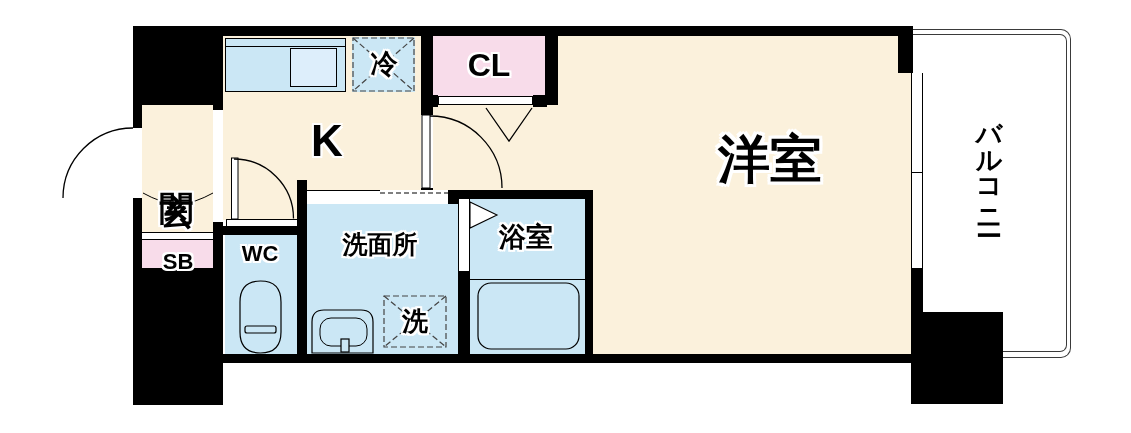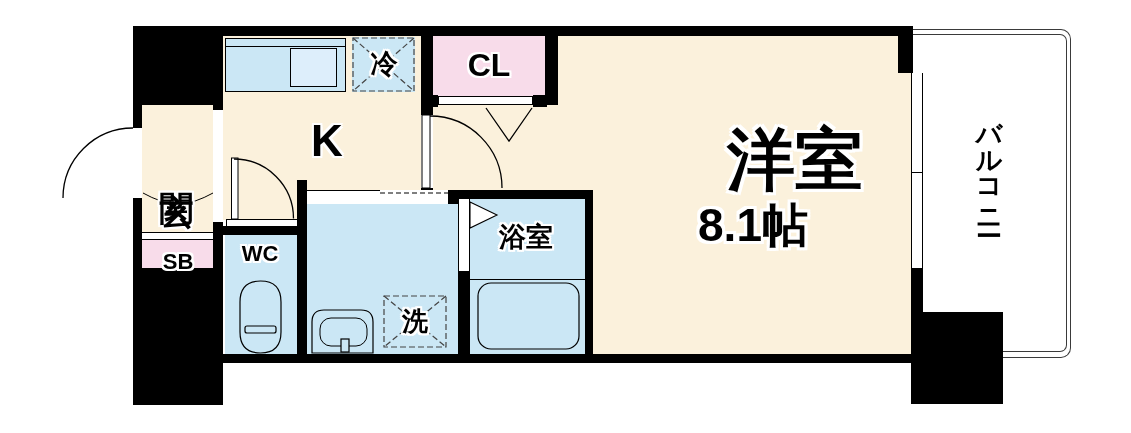--- a/index.html
+++ b/index.html
@@ -136,18 +136,18 @@
 
     <path class="st-thin" d="M911,172.5 H923"></path>
   </svg>
 
   <div class="lbl vert" style="left:177px;top:165px;font-size:34px;">玄関</div>
   <div class="lbl" style="left:178px;top:262px;font-size:22px;">SB</div>
   <div class="lbl" style="left:327px;top:141px;font-size:44px;">K</div>
   <div class="lbl" style="left:384px;top:64px;font-size:27px;">冷</div>
   <div class="lbl" style="left:489px;top:65px;font-size:32px;">CL</div>
   <div class="lbl" style="left:260px;top:254px;font-size:22px;">WC</div>
+  <div class="lbl" style="left:380px;top:244px;font-size:25px;">洗面所</div>
   <div class="lbl" style="left:415px;top:321px;font-size:26px;">洗</div>
   <div class="lbl" style="left:526px;top:237px;font-size:27px;">浴室</div>
-  <div class="lbl big" style="left:795px;top:160px;font-size:68px;">洋室</div>
-  <div class="lbl big" style="left:753px;top:226px;font-size:46px;">8.1帖</div>
+  <div class="lbl big" style="left:770px;top:160px;font-size:52px;">洋室</div>
   <div class="lbl vert" style="left:990px;top:163px;font-size:26px;">バルコニー</div>
 </div>
 
 </body></html>

